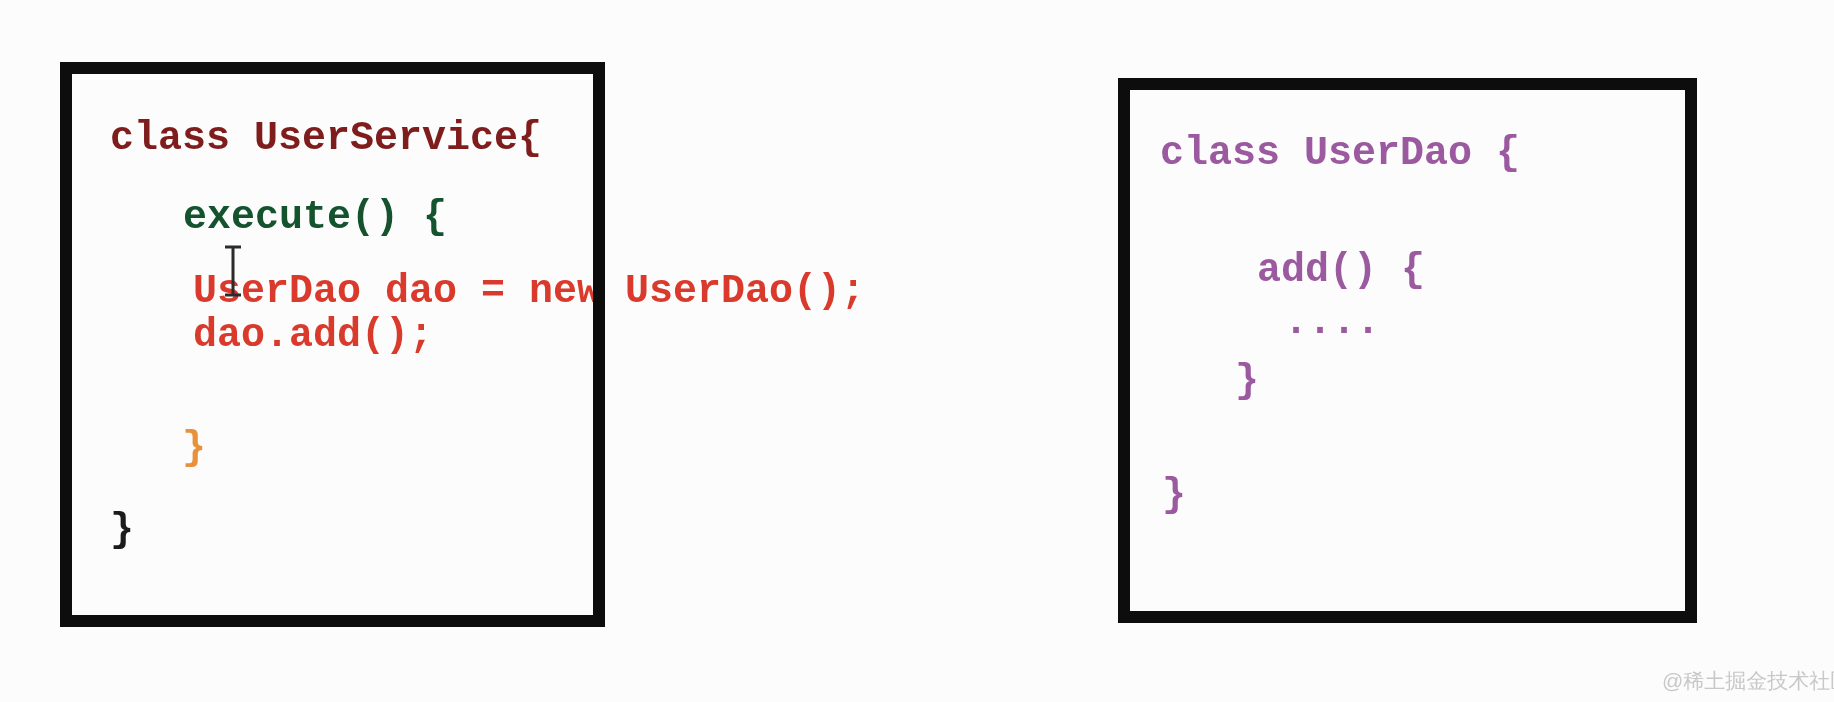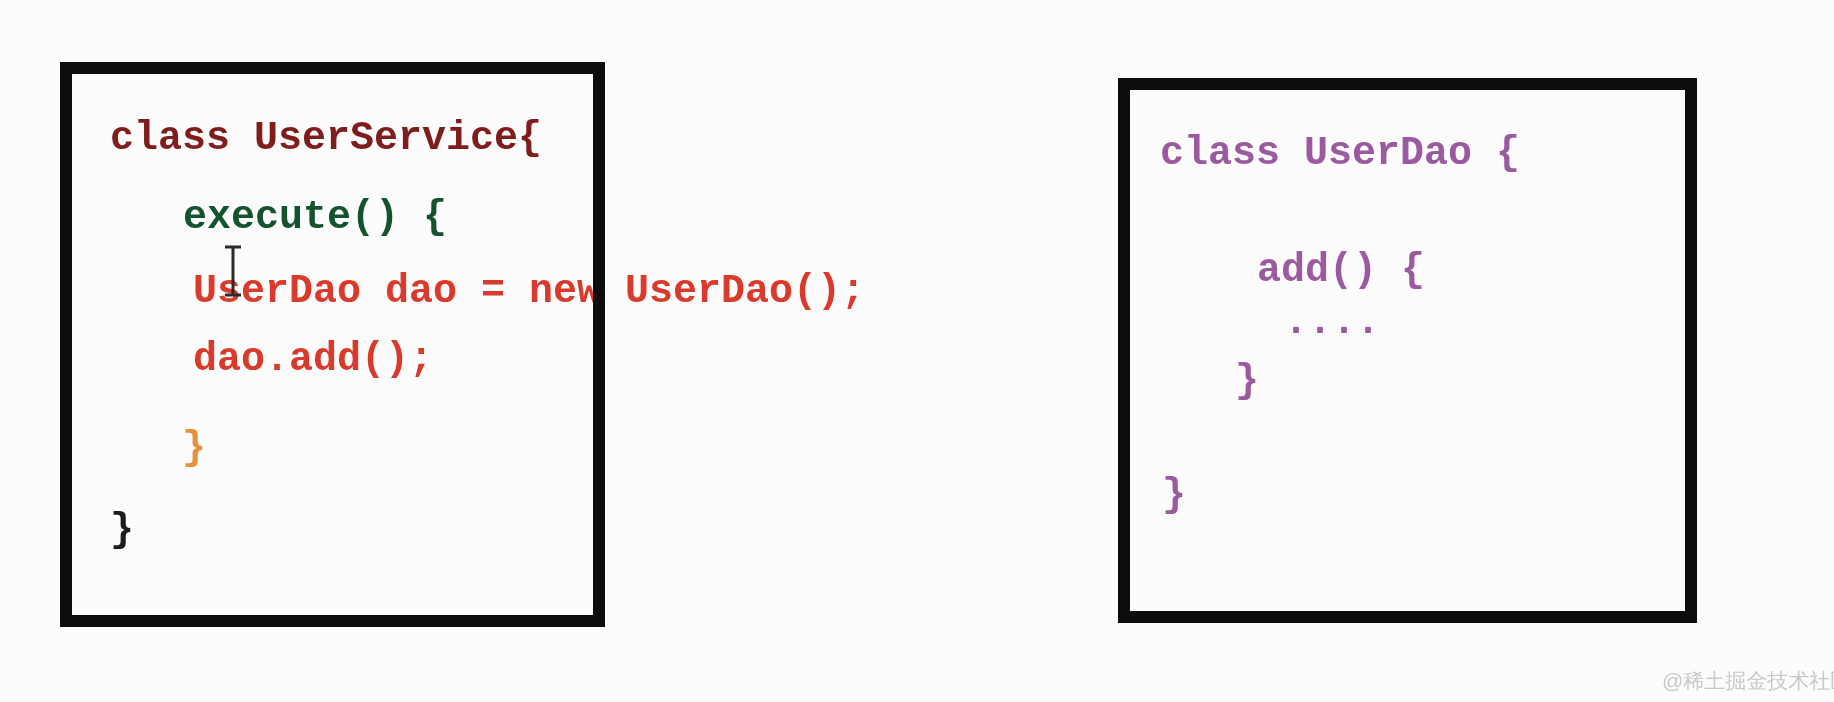--- a/index.html
+++ b/index.html
@@ -25,21 +25,21 @@
     font-weight: bold;
     font-size: 40px;
     line-height: 40px;
     white-space: pre;
     z-index: 1;
   }
   
   .lb0 { left: 110px; top: 119px; }
   .lb1 { left: 183px; top: 198px; }
   .lb2 { left: 193px; top: 272px; }  
-  .lb3 { left: 193px; top: 316px; margin-top: 24px; }
+  .lb3 { left: 193px; top: 316px; }
   .lb4 { left: 182px; top: 429px; }
   .lb5 { left: 110px; top: 511px; }
   
   .rb0 { left: 1160px; top: 134px; }
   .rb1 { left: 1233px; top: 251px; margin-left: 24px; }
   .rb2 { left: 1284px; top: 303px; }
   .rb3 { left: 1235px; top: 362px; }
   .rb4 { left: 1162px; top: 476px; }
   #ibeam-cursor {
     position: absolute;

